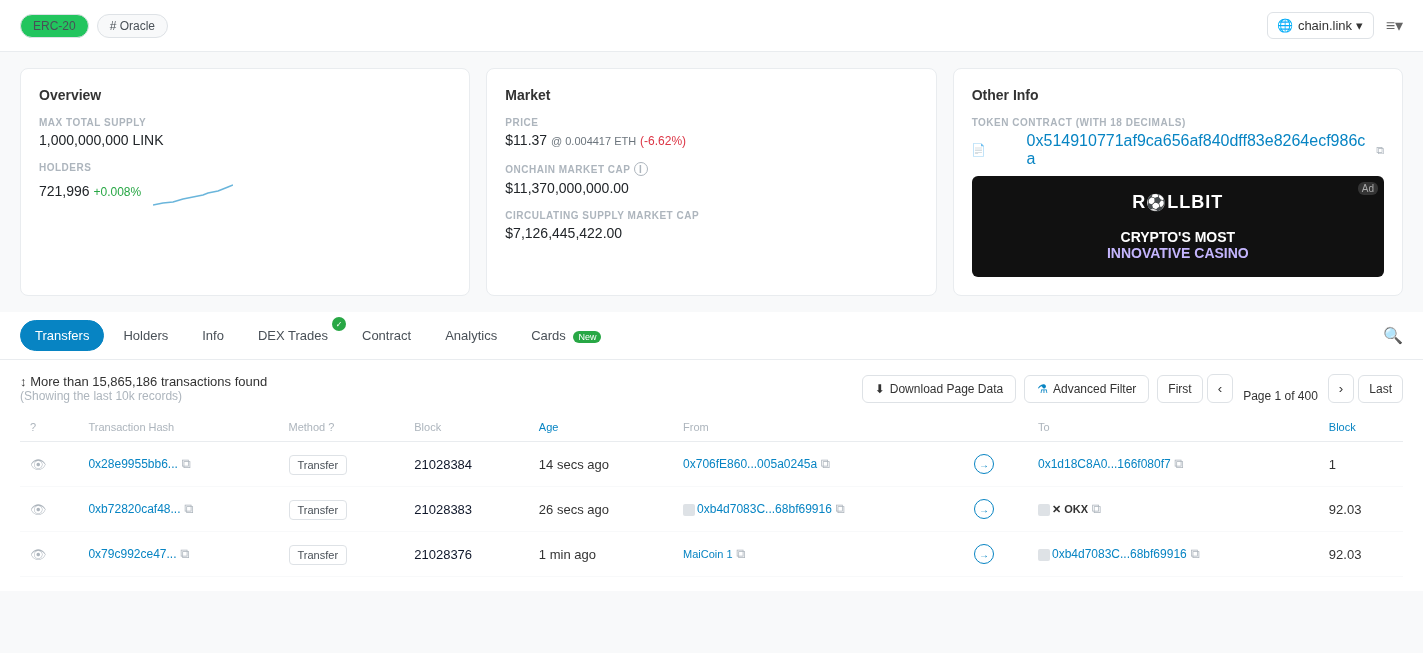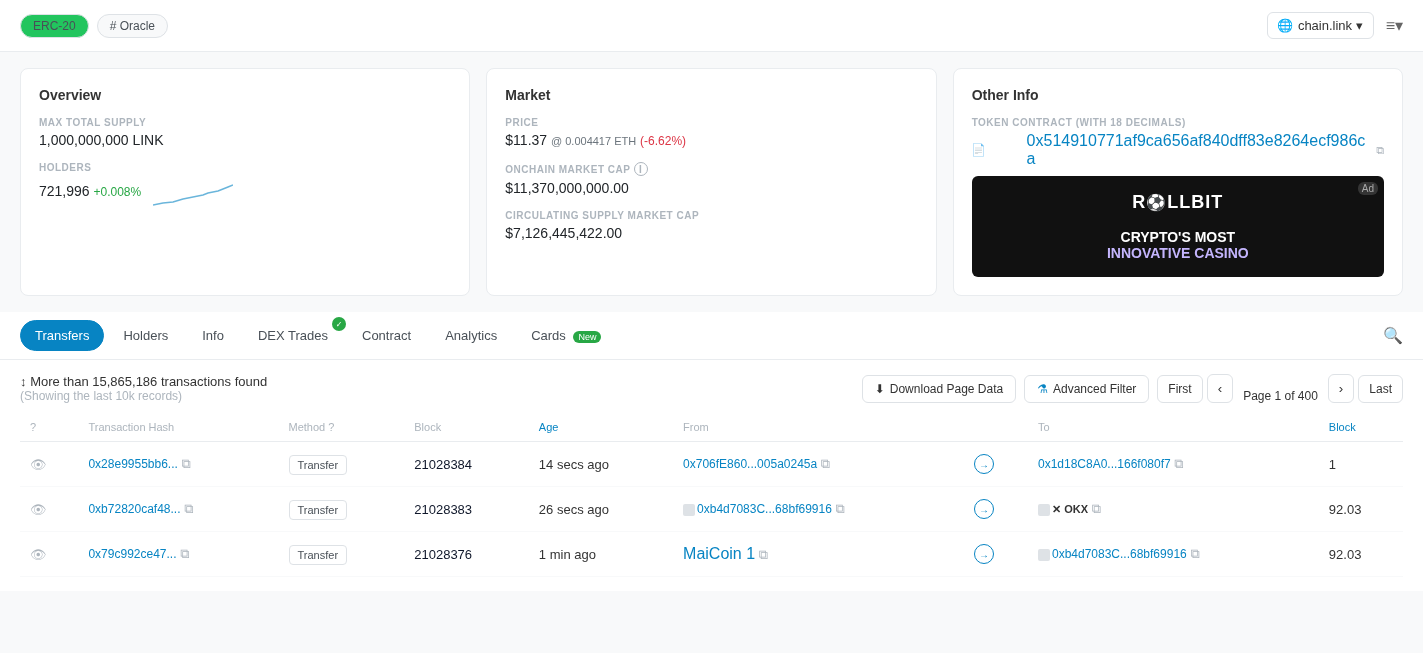--- a/index.html
+++ b/index.html
@@ -228,20 +228,20 @@
     <td><span class="arrow-btn">→</span></td>
     <td><span class="pixel-icon"></span><span class="okx-logo" style="color:#333; cursor:pointer;margin-top:16px;">✕ OKX</span> <span style="color:#adb5bd; cursor:pointer;">⧉</span></td>
     <td><span class="amount">92.03</span></td>
   </tr>
         <tr>
     <td><span class="eye-icon">👁</span></td>
     <td><span class="tx-hash">0x79c992ce47...</span> <span style="color:#adb5bd; cursor:pointer;">⧉</span></td>
     <td><span class="method-badge">Transfer</span></td>
     <td><span class="block-num">21028376</span></td>
     <td><span class="age">1 min ago</span></td>
-    <td><span style="color:#0784c3; font-size:16px;">MaiCoin 1</span> <span style="color:#adb5bd; cursor:pointer;">⧉</span></td>
+    <td><span style="color:#0784c3; font-size:11px;">MaiCoin 1</span> <span style="color:#adb5bd; cursor:pointer;">⧉</span></td>
     <td><span class="arrow-btn">→</span></td>
     <td><span class="pixel-icon"></span><span style="color:#0784c3; font-size:12px;">0xb4d7083C...68bf69916</span> <span style="color:#adb5bd; cursor:pointer;">⧉</span></td>
     <td><span class="amount">92.03</span></td>
   </tr>
       </tbody>
   </table>
 </div>
 
 </body></html>

